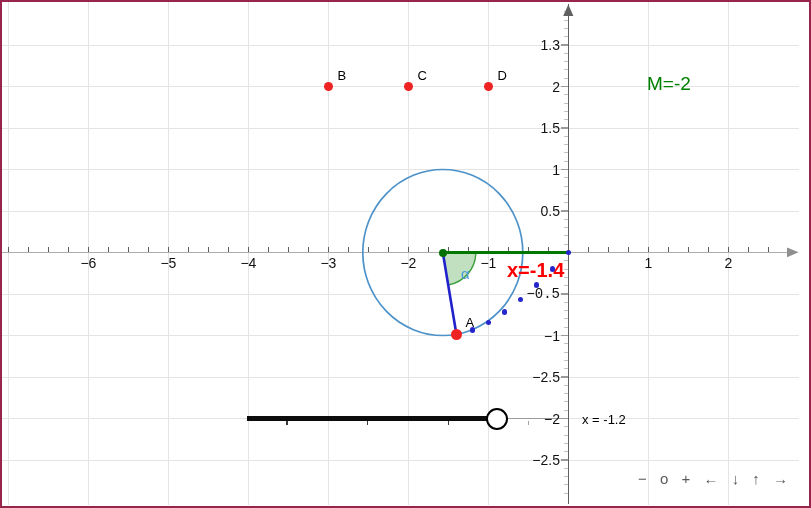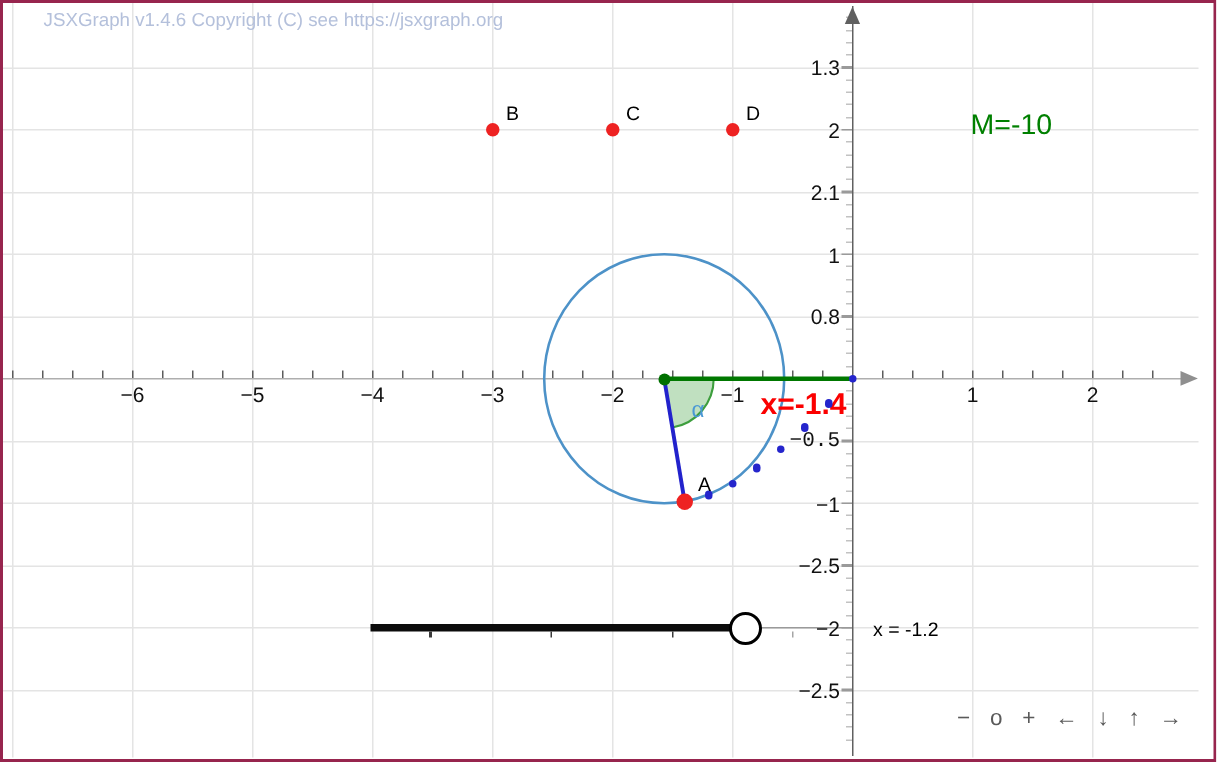--- a/index.html
+++ b/index.html
@@ -43,22 +43,21 @@
 
   <svg id="shapes" width="811" height="508">
       <ellipse cx="442.79999999999995" cy="252.5" rx="80" ry="83" fill="none" stroke="#4d92c8" stroke-width="1.7"></ellipse>
       <path d="M442.79999999999995 252.5 L475.79999999999995 252.5 A33 33 0 0 1 448.2 285.0 Z" fill="rgba(60,160,60,0.32)" stroke="#3d9e3d" stroke-width="1.4"></path>
       <line x1="442.79999999999995" y1="252.5" x2="568.4" y2="252.5" stroke="#007800" stroke-width="2.9"></line>
       <line x1="442.79999999999995" y1="252.5" x2="456.4" y2="334.255" stroke="#2222cc" stroke-width="2.6"></line>
       <polygon points="787,247.4 798.6,252.3 787,257.2" fill="#8f8f8f"></polygon>
       <polygon points="563.2,16 568.3,4.5 573.4,16" fill="#606060"></polygon>
     </svg>
 
-  <span id="copyright">JSXGraph v1.4.6 Copyright (C) see https://jsxgraph.org</span>
-  <span id="mlabel">M=-10</span>
+  <span id="mlabel">M=-2</span>
   <span id="redxlabel">x=-1.4</span>
   <span id="alphalabel">α</span>
 
   <div id="slider-thick" style="left: 247.4px; top: 416.3px; width: 249.8px;"></div>
   <div id="slider-thin" style="left: 497.2px; top: 417.8px; width: 71.2px;"></div>
   <div id="slider-handle" style="left: 486.2px; top: 407.5px;"></div>
   <span id="slider-label">x = -1.2</span>
 
   <div id="nav">
       <span>−</span>
@@ -189,23 +188,23 @@
     <div class="xlabel" style="left: 71.4px;">−6</div>
     <div class="xlabel" style="left: 151.4px;">−5</div>
     <div class="xlabel" style="left: 231.4px;">−4</div>
     <div class="xlabel" style="left: 311.4px;">−3</div>
     <div class="xlabel" style="left: 391.4px;">−2</div>
     <div class="xlabel" style="left: 471.4px;">−1</div>
     <div class="xlabel" style="left: 631.4px;">1</div>
     <div class="xlabel" style="left: 711.4px;">2</div>
     <div class="ylabel" style="top: 37px;">1.3</div>
     <div class="ylabel" style="top: 78.5px;">2</div>
-    <div class="ylabel" style="top: 120px;">2.1</div>
+    <div class="ylabel" style="top: 120px;">1.5</div>
     <div class="ylabel" style="top: 161.5px;">1</div>
-    <div class="ylabel" style="top: 203px;">0.8</div>
+    <div class="ylabel" style="top: 203px;">0.5</div>
     <div class="ylabel" style="top: 286px; font-family: Liberation Mono, monospace;">−0.5</div>
     <div class="ylabel" style="top: 327.5px;">−1</div>
     <div class="ylabel" style="top: 369px;">−2.5</div>
     <div class="ylabel" style="top: 410.5px;">−2</div>
     <div class="ylabel" style="top: 452px;">−2.5</div>
     <div class="dot" style="left: 565.6px; top: 249.7px; height: 5.6px; width: 5.6px; background: rgb(37, 37, 204);"></div>
     <div class="dot" style="left: 549.6px; top: 266.217px; height: 5.6px; width: 5.6px; background: rgb(37, 37, 204);"></div>
     <div class="dot" style="left: 533.6px; top: 281.987px; height: 5.6px; width: 5.6px; background: rgb(37, 37, 204);"></div>
     <div class="dot" style="left: 517.6px; top: 296.595px; height: 5.6px; width: 5.6px; background: rgb(37, 37, 204);"></div>
     <div class="dot" style="left: 501.6px; top: 309.211px; height: 5.6px; width: 5.6px; background: rgb(37, 37, 204);"></div>

